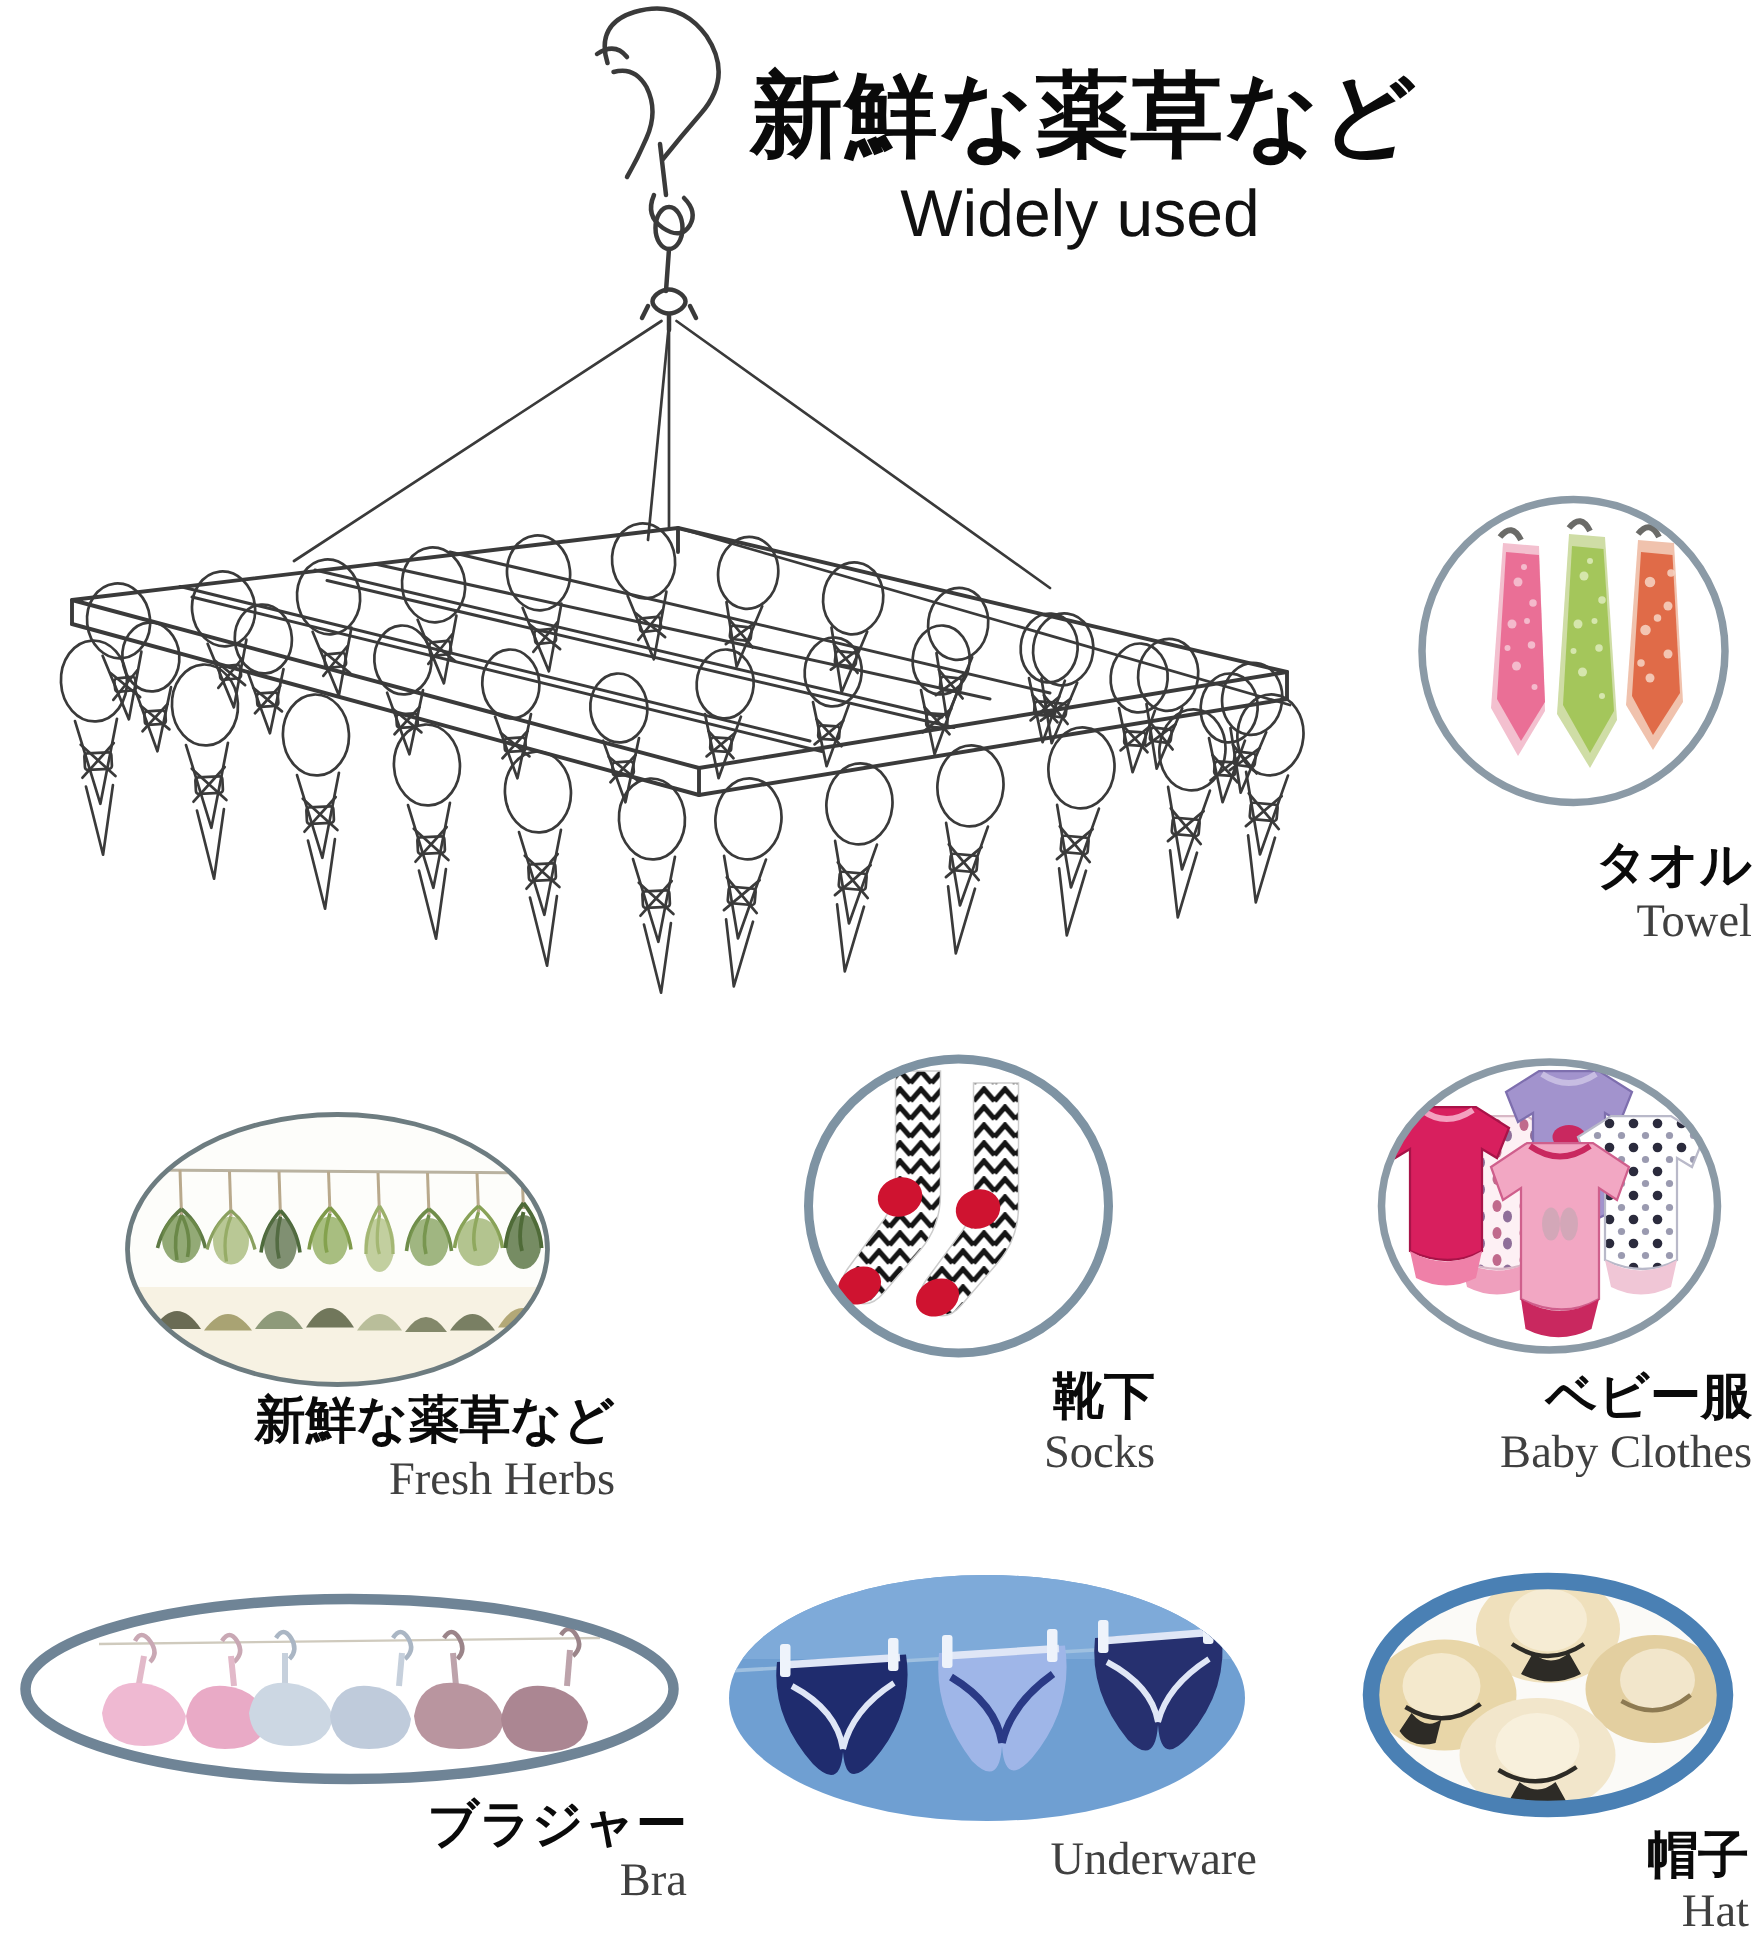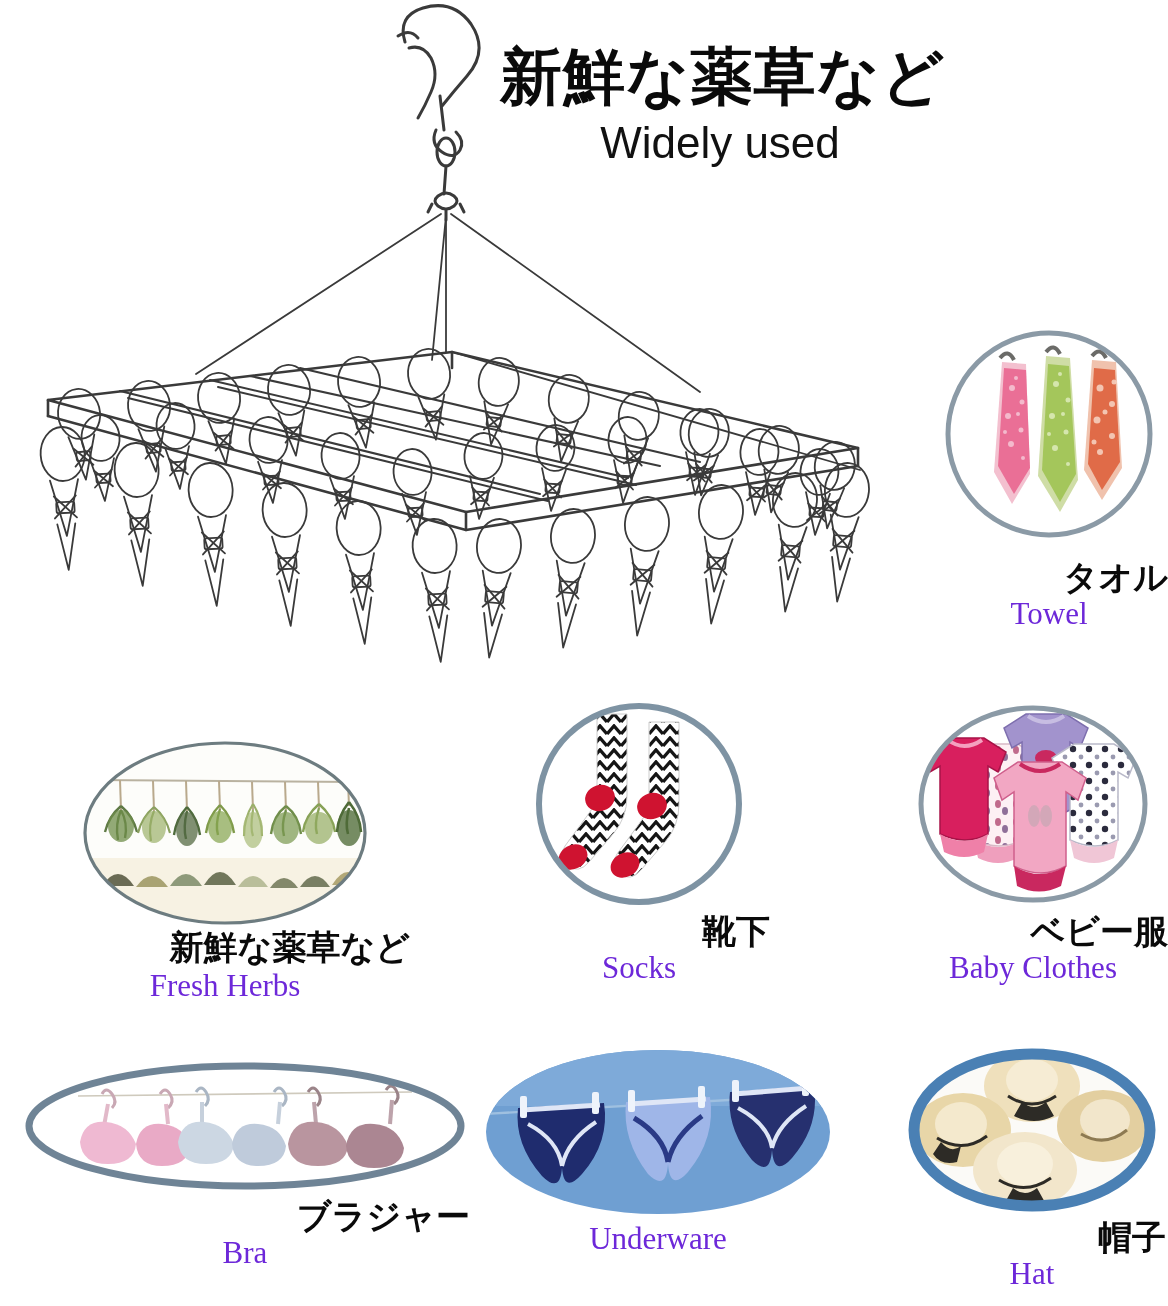--- a/index.html
+++ b/index.html
@@ -71,38 +71,39 @@
     font-size: 34px;
     line-height: 1.12;
     color: #0a0a0a;
     white-space: nowrap;
     text-align: right;
   }
   .cap-en {
     font-family: "Liberation Serif", "DejaVu Serif", serif;
     font-size: 31px;
     line-height: 1.16;
-    color: #6d28d9;
+    color: #404040;
     white-space: nowrap;
+    text-align: right;
   }
 
   
   #cell-towel      { left: 930px; top: 322px;  width: 238px; }
   #cell-towel      .cell-art { width: 215px; height: 236px; }
 
   #cell-herbs      { left: 40px;  top: 738px;  width: 370px; }
   #cell-herbs      .cell-art { width: 330px; height: 190px; }
 
   #cell-socks      { left: 508px; top: 700px;  width: 262px; }
   #cell-socks      .cell-art { width: 232px; height: 212px; }
 
   #cell-baby       { left: 898px; top: 700px;  width: 270px; }
   #cell-baby       .cell-art { width: 250px; height: 212px; }
 
-  #cell-bra        { left: 20px;   top: 1058px; width: 450px; }
+  #cell-bra        { left: 8px;   top: 1058px; width: 450px; }
   #cell-bra        .cell-art { width: 450px; height: 135px; }
 
   #cell-underwear  { left: 478px; top: 1046px; width: 360px; }
   #cell-underwear  .cell-art { width: 360px; height: 175px; }
 
   #cell-hat        { left: 898px; top: 1046px; width: 268px; }
   #cell-hat        .cell-art { width: 262px; height: 172px; }
 
   #cell-bra   .cap { margin-top: 4px; }
   #cell-herbs .cap-en { margin-top: 2px; }

